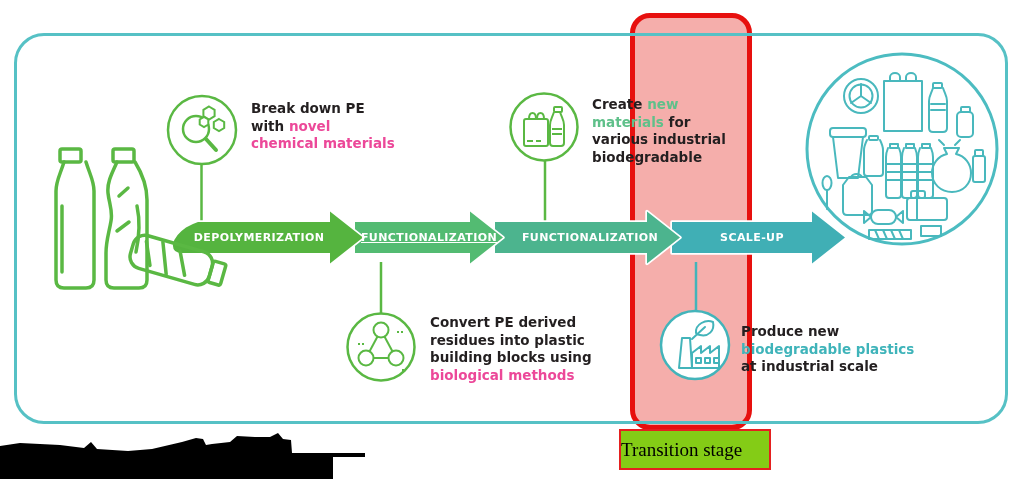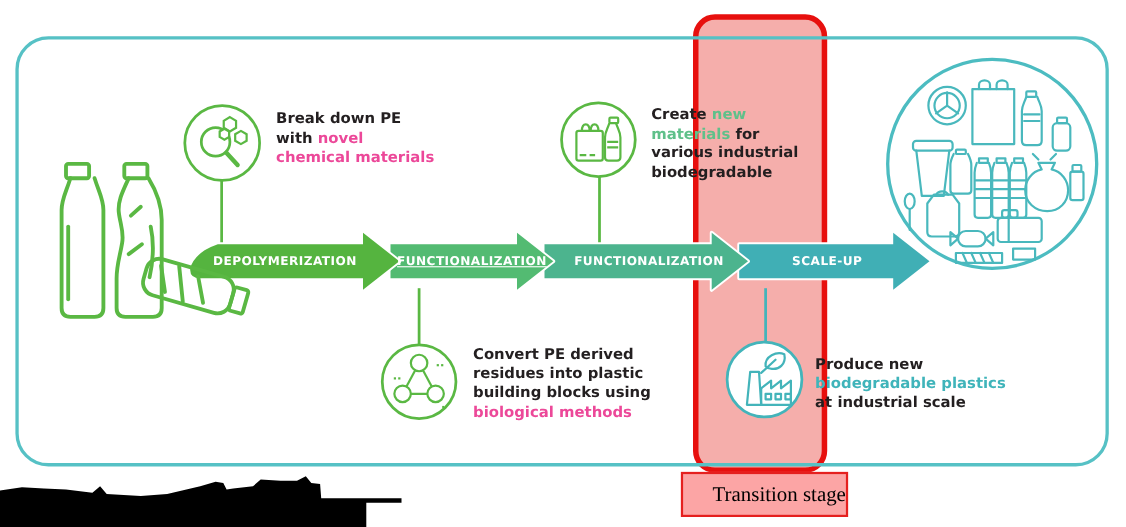--- a/index.html
+++ b/index.html
@@ -16,22 +16,22 @@
   svg.overlay{position:absolute;left:0;top:0;z-index:2;}
   .arrow-label{position:absolute;top:222px;height:31px;display:flex;align-items:center;
                justify-content:center;color:#fff;font-weight:bold;font-size:11px;
                letter-spacing:.4px;z-index:3;white-space:nowrap;}
   .ann{position:absolute;font-weight:bold;font-size:13.5px;line-height:17.5px;
        color:#231f20;z-index:3;white-space:nowrap;}
   .ann .g{color:#ec4899;}
   .ann .m{color:#5fc08a;}
   .ann .t{color:#3fb4ba;}
   .transition-box{position:absolute;left:619px;top:429px;width:152px;height:41px;
-                  background:#fca5a5;border:2px solid #e5201f;box-sizing:border-box;
-                  display:flex;align-items:center;justify-content:flex-end;
+                  background:#84cc16;border:2px solid #e5201f;box-sizing:border-box;
+                  display:flex;align-items:center;justify-content:flex-start;
                   font-family:"Liberation Serif",serif;font-size:19px;color:#000;z-index:4;}
 </style>
 </head>
 <body>
 
 <div class="stage">
 
   <div class="band"></div>
   <div class="frame"></div>
 

